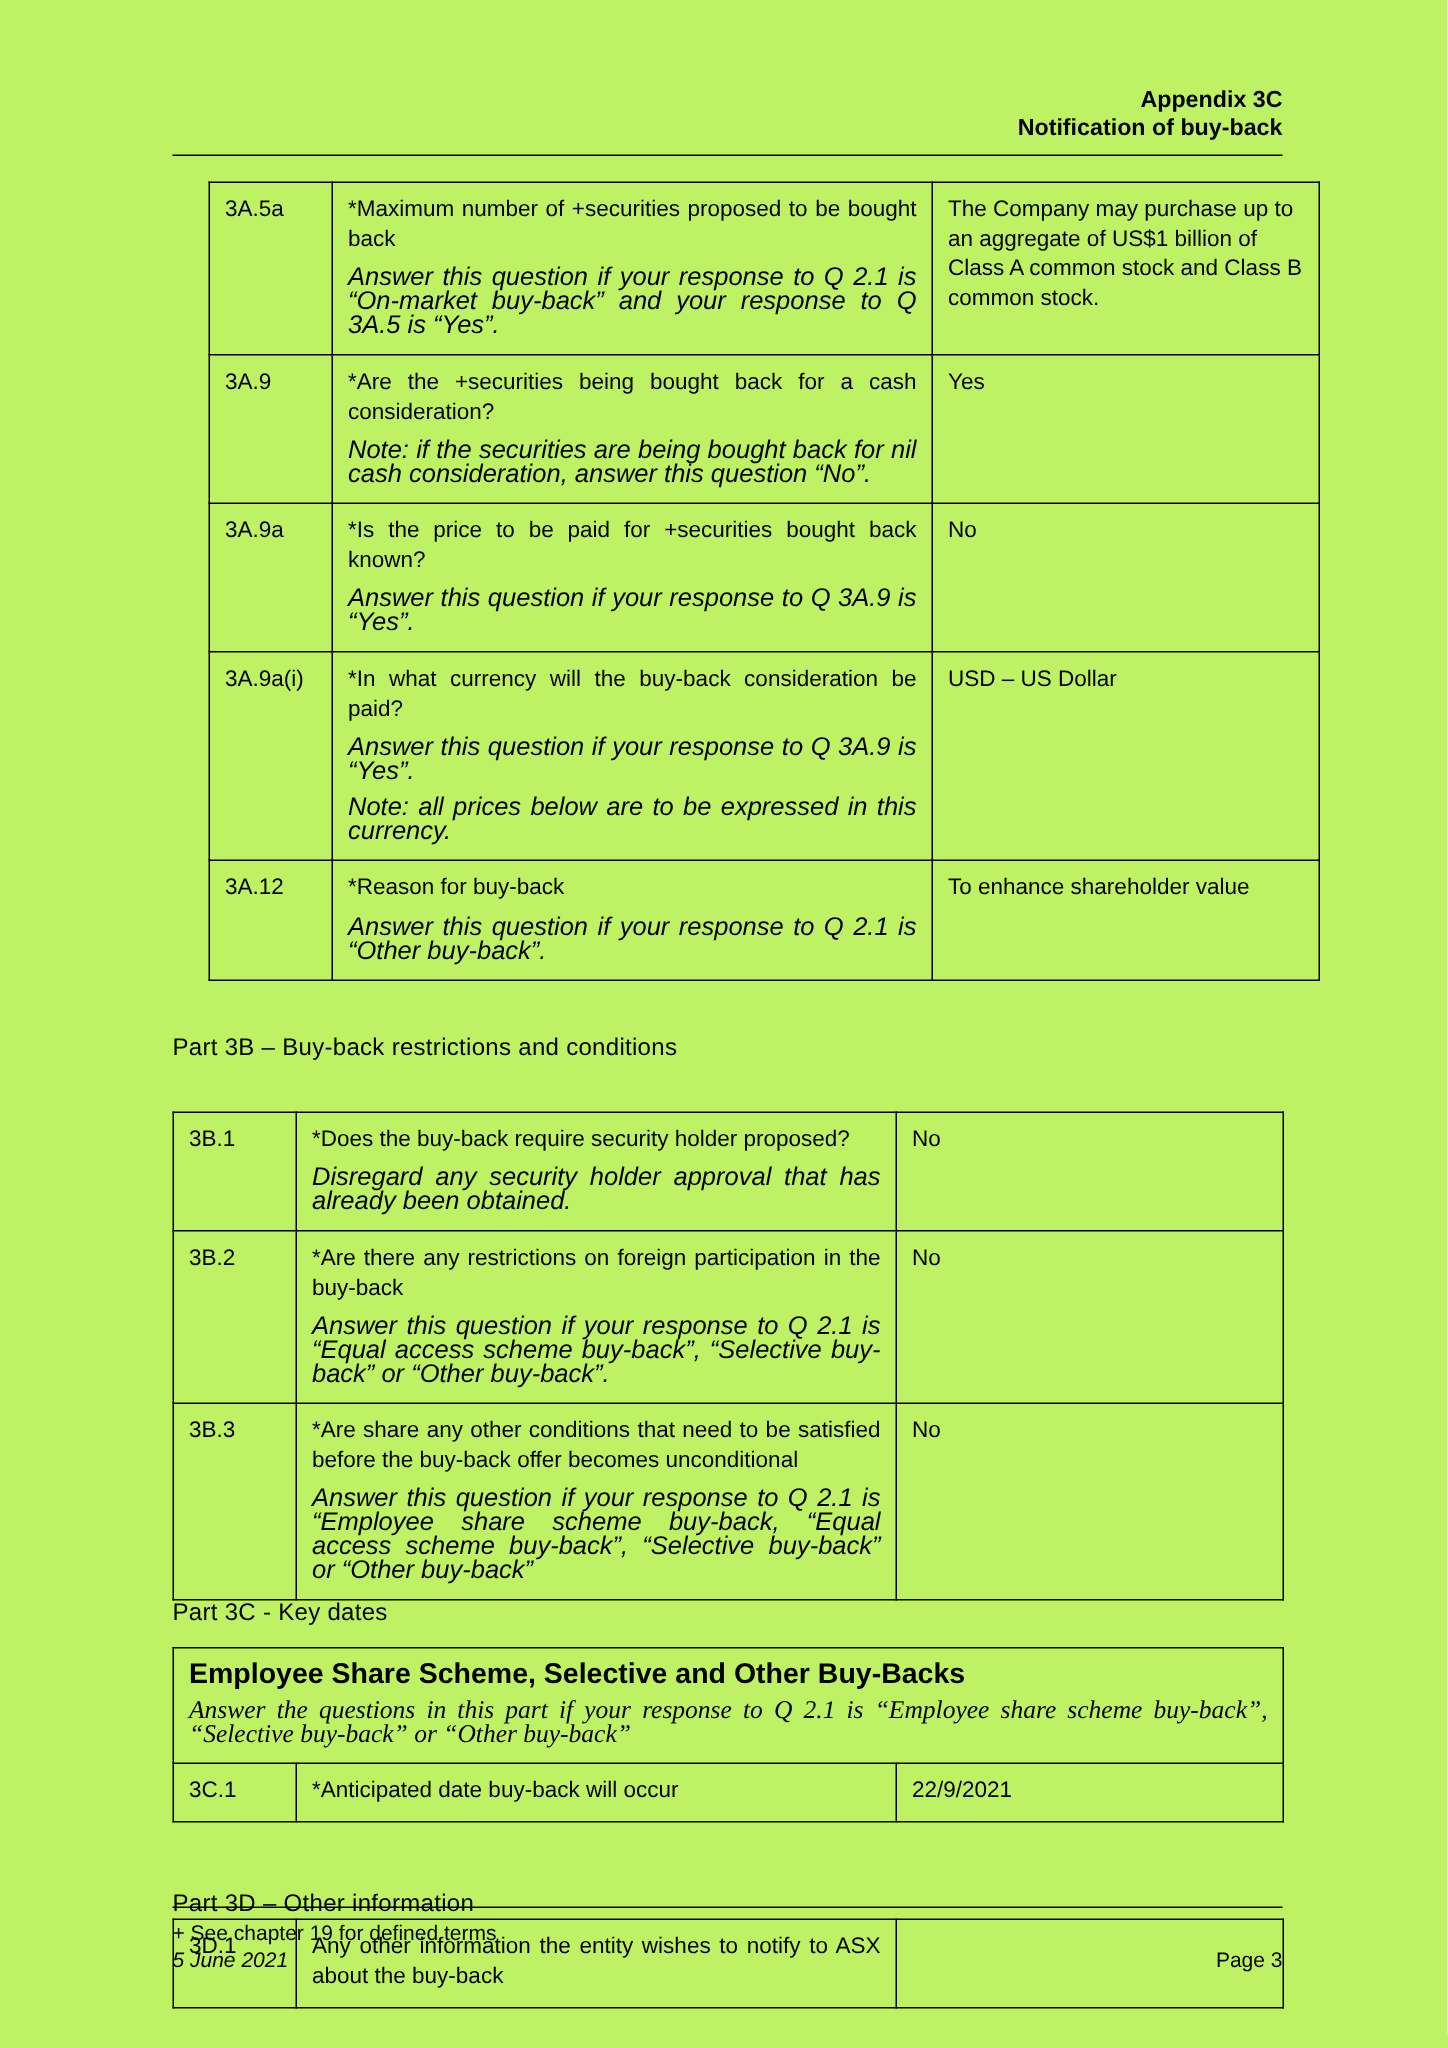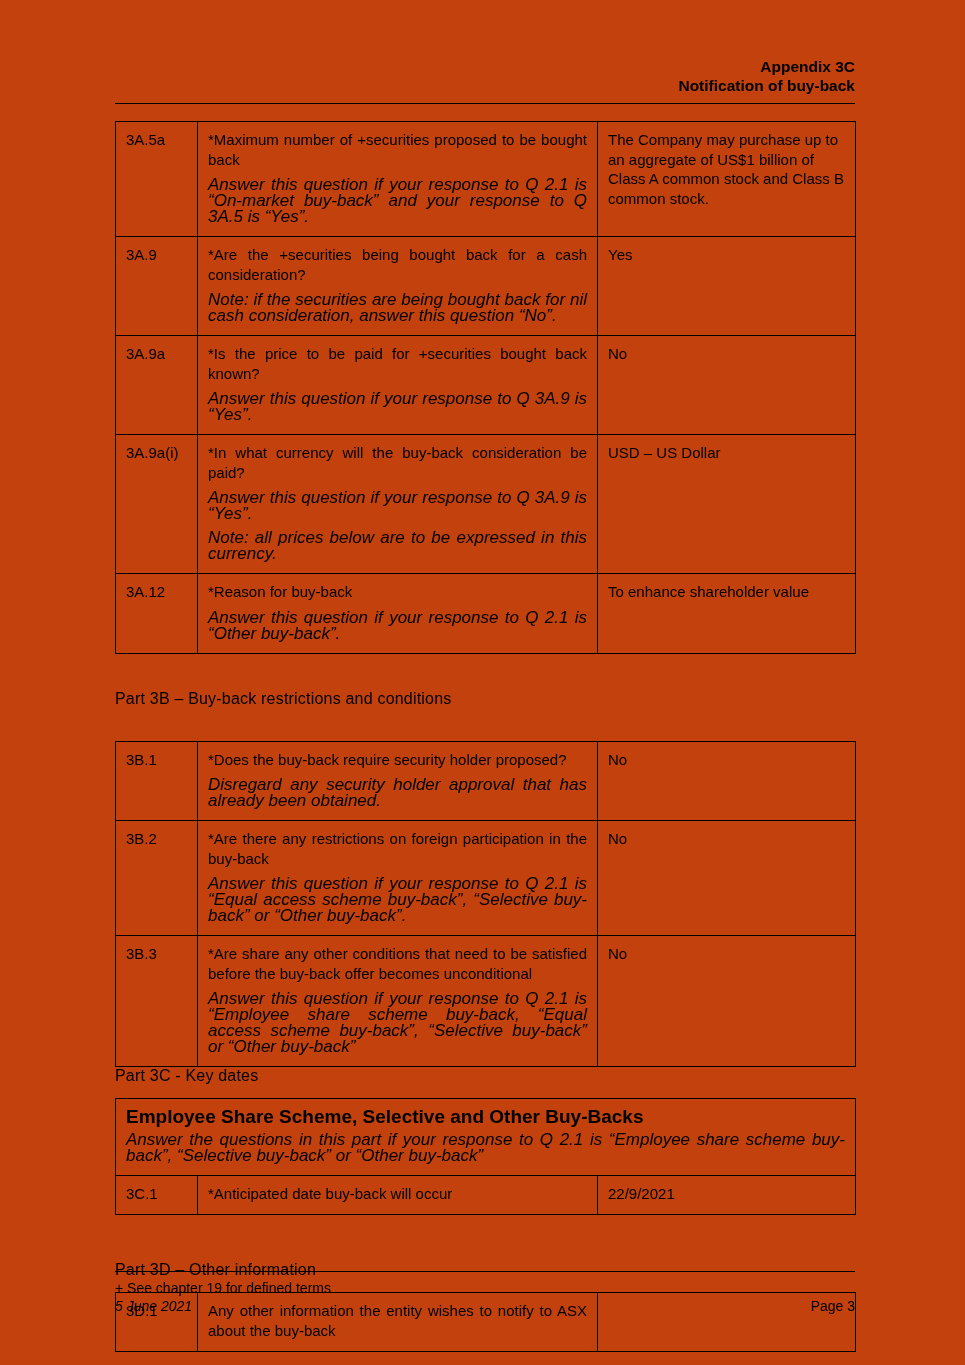--- a/index.html
+++ b/index.html
@@ -1,21 +1,21 @@
 <!DOCTYPE html>
 <html><head>
 <meta charset="utf-8">
 <style>
   * { margin: 0; padding: 0; box-sizing: border-box; }
   html, body { background: #ffffff; }
   .page {
     position: relative;
     width: 965px;
     height: 1365px;
-    background: #c2410c;
+    background: #bef264;
     color: #000000;
     font-family: "Liberation Sans", sans-serif;
     padding: 57px 110px 0 115px;
     overflow: hidden;
   }
   
   .doc-header { text-align: right; font-weight: bold; font-size: 15.5px; line-height: 19px; }
   .header-rule { border: none; border-top: 1.5px solid #000; margin-top: 8px; }
   
   table.form-table {
@@ -36,27 +36,27 @@
   td.num { padding-left: 9px; }
   p.question { text-align: justify; }
   p.note {
     font-style: italic;
     font-size: 17px;
     line-height: 16px;
     margin-top: 8px;
     text-align: justify;
   }
   td.hdr-cell p.hdr-bold { font-weight: bold; font-size: 19px; }
-  td.hdr-cell p.note { margin-top: 5px; }
-  .t1 { margin-top: 17px; }
+  td.hdr-cell p.note { margin-top: 5px; font-family: Liberation Serif, serif; }
+  .t1 { margin-top: 17px; margin-left: 24px; }
   
   h2.section-heading { font-weight: 400; font-size: 16px; letter-spacing: 0.2px; }
   .h3b { margin-top: 36px; margin-bottom: 33px; }
   .h3c { margin-bottom: 13px; }
-  .h3d { margin-top: 46px; margin-bottom: 13px; }
+  .h3d { margin-top: 46px; }
   
   .footer {
     position: absolute;
     left: 115px;
     right: 110px;
     bottom: 50px;
     font-size: 14px;
     line-height: 18px;
   }
   .footer-rule { border: none; border-top: 1px solid #000; margin-bottom: 7px; }

